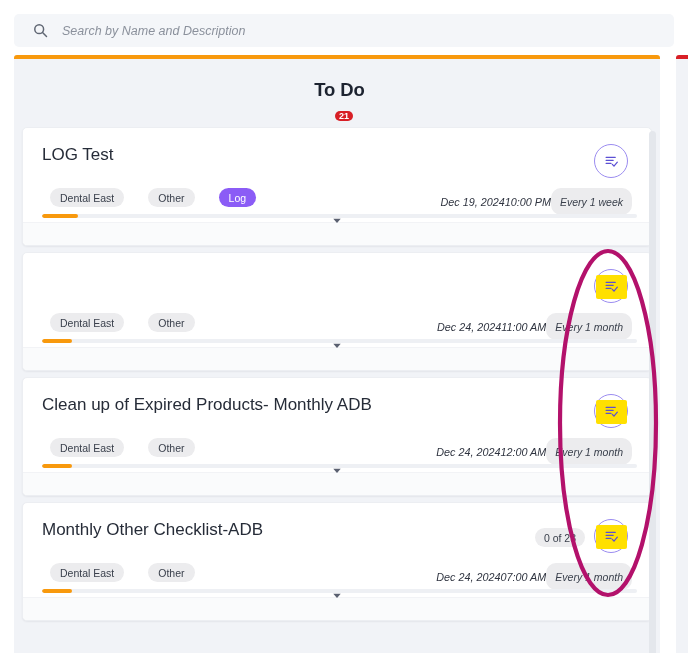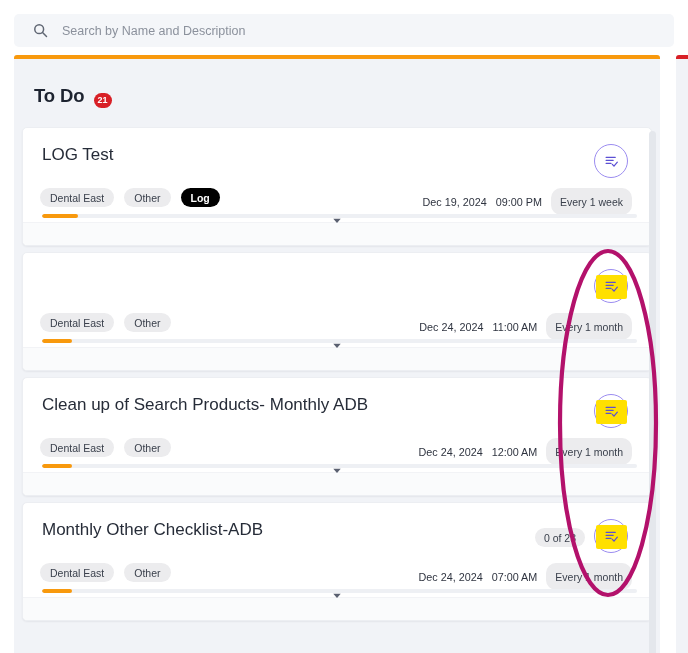--- a/index.html
+++ b/index.html
@@ -33,40 +33,42 @@
   }
   .search-icon svg { display: block; }
   .search-input {
     border: 0; outline: 0; background: transparent;
     font-family: "Liberation Sans", sans-serif;
     font-size: 12.5px;
     color: #3c4350;
     flex: 1 1 auto;
     height: 100%;
     padding: 0;
+    font-style: italic;
   }
   .search-input::placeholder { color: #8b919c; }
 
   
   .column {
     position: absolute;
     background: #f1f3f7;
     border-radius: 3px;
     overflow: hidden;
   }
   .col-todo { left: 14px; top: 55px; width: 646px; height: 620px; }
   .col-next { left: 676px; top: 55px; width: 60px; height: 620px; }
 
   .col-topbar { height: 4px; width: 100%; }
 
   .col-header {
     display: flex;
     align-items: center;
     padding: 20px 15px 0 20px;
     height: 54px;
+    flex-direction: column;
   }
   .col-title {
     font-size: 18.5px;
     font-weight: bold;
     color: #1d2330;
     letter-spacing: -0.1px;
   }
   .col-count {
     margin-left: 9px;
     background: #d81f26;
@@ -132,48 +134,48 @@
     left: 1px; top: 5px;
     width: 31px; height: 24px;
     background: #ffe000;
     border-radius: 2px;
     z-index: 0;
   }
   .card-icon svg { position: relative; z-index: 1; display: block; }
 
   .chip-row {
     position: absolute;
-    left: 17px; top: 60px;
+    left: 27px; top: 60px;
     display: flex;
     align-items: flex-start;
-    gap: 10px;
+    gap: 24px;
   }
   .chip {
     background: #ececee;
     color: #3a404c;
     font-size: 10.5px;
     height: 19px;
     border-radius: 10px;
     padding: 0 10px;
     display: inline-flex;
     align-items: center;
     white-space: nowrap;
   }
   .chip.accent {
-    background: #000000;
+    background: #8b5cf6;
     color: #ffffff;
-    font-weight: bold;
+    font-weight: normal;
   }
 
   .meta-row {
     position: absolute;
     right: 19px; top: 60px;
     display: flex;
     align-items: center;
-    gap: 9px;
+    font-style: italic;
   }
   .meta-text {
     font-size: 10.8px;
     color: #2f3440;
     white-space: nowrap;
   }
   .meta-chip {
     background: #ececee;
     color: #3a404c;
     font-size: 10.5px;
@@ -283,21 +285,21 @@
             </svg>
           </div>
         </div>
         <div class="chip-row">
           <span class="chip">Dental East</span>
           <span class="chip">Other</span>
           <span class="chip accent">Log</span>
         </div>
         <div class="meta-row">
           <span class="meta-text">Dec 19, 2024</span>
-          <span class="meta-text">09:00 PM</span>
+          <span class="meta-text">10:00 PM</span>
           <span class="meta-chip">Every 1 week</span>
         </div>
         <div class="progress-track">
           <div class="progress-fill" style="width:6%"></div>
         </div>
         <div class="card-footer">
           <span class="expand-chevron">
             <svg viewBox="0 0 14 14" width="13" height="13" fill="currentColor">
               <polygon points="3,5.2 11,5.2 7,9.6"></polygon>
             </svg>
@@ -331,21 +333,21 @@
         <div class="card-footer">
           <span class="expand-chevron">
             <svg viewBox="0 0 14 14" width="13" height="13" fill="currentColor">
               <polygon points="3,5.2 11,5.2 7,9.6"></polygon>
             </svg>
           </span>
         </div>
       </div>
 
       <div class="card">
-        <div class="card-title">Clean up of Search Products- Monthly ADB</div>
+        <div class="card-title">Clean up of Expired Products- Monthly ADB</div>
         <div class="card-icon-wrap">
           <div class="card-icon hl">
             <svg viewBox="0 0 18 18" width="15" height="15" fill="none" stroke="currentColor" stroke-width="1.5" stroke-linecap="round">
               <line x1="2.5" y1="4" x2="13.5" y2="4"></line>
               <line x1="2.5" y1="7.6" x2="11" y2="7.6"></line>
               <line x1="2.5" y1="11.2" x2="8.5" y2="11.2"></line>
               <polyline points="10,12.4 12,14.6 16,9.8"></polyline>
             </svg>
           </div>
         </div>

